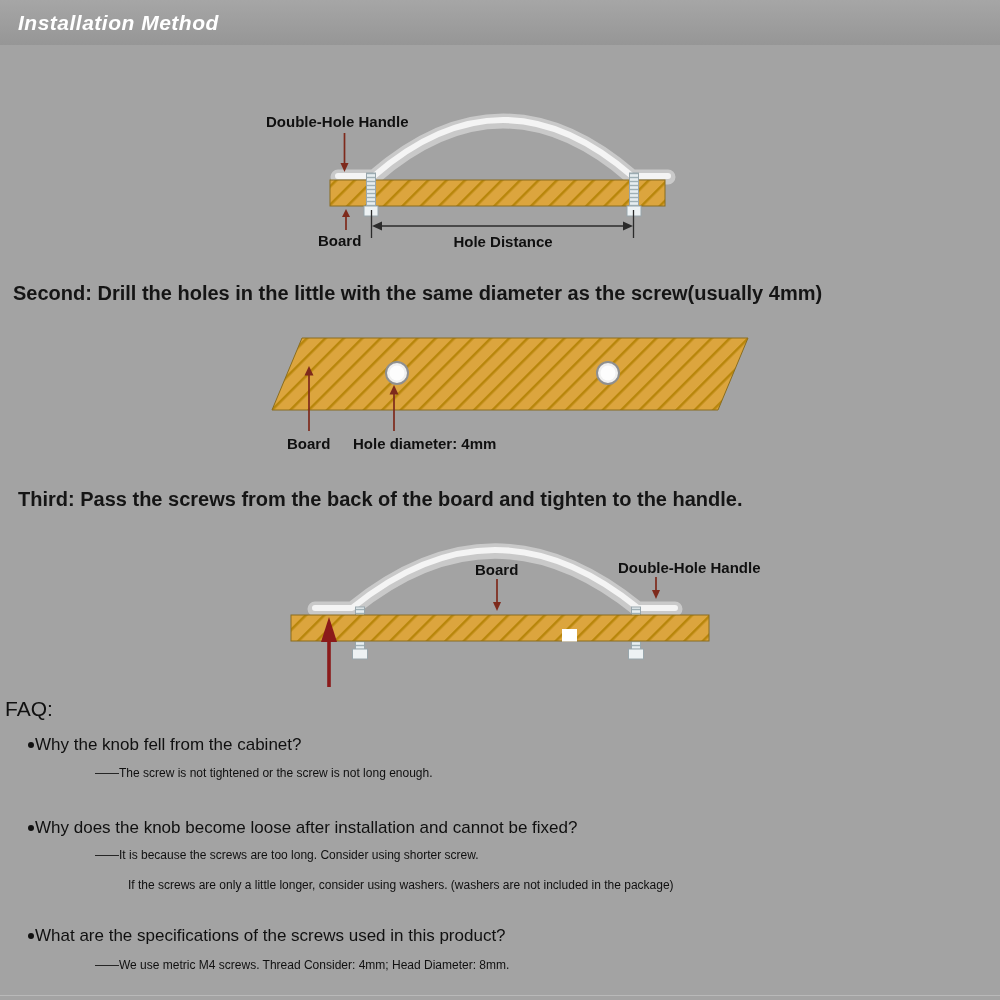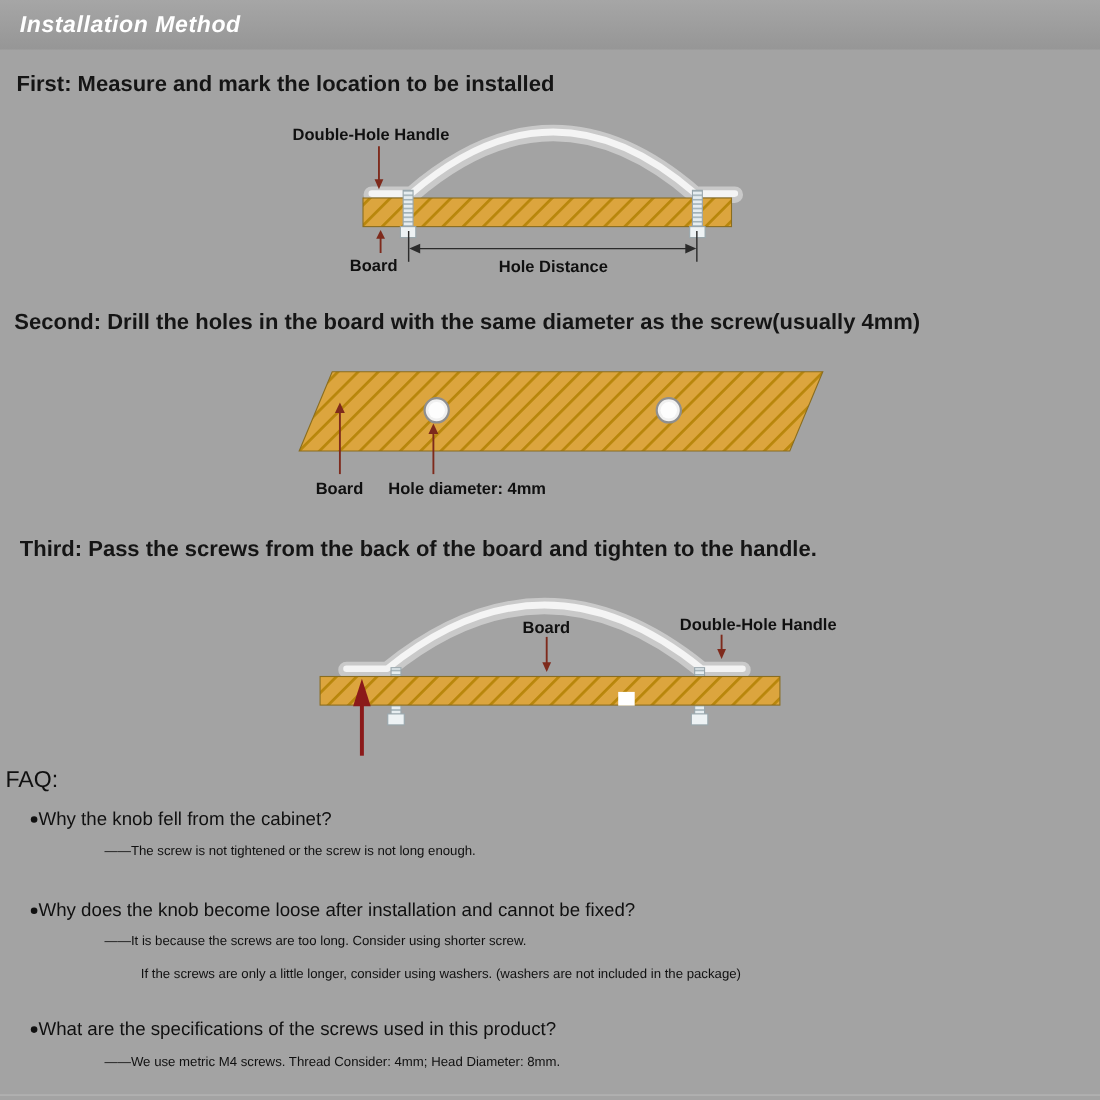--- a/index.html
+++ b/index.html
@@ -48,22 +48,21 @@
 </style>
 </head>
 <body>
 
 <div class="page">
 
   <header class="titlebar">
     <span class="t">Installation Method</span>
   </header>
 
-  <div class="step step1">First: Measure and mark the location to be installed</div>
-  <div class="step step2">Second: Drill the holes in the board with the same diameter as the screw(usually 4mm)</div>
+  <div class="step step2">Second: Drill the holes in the little with the same diameter as the screw(usually 4mm)</div>
   <div class="step step3">Third: Pass the screws from the back of the board and tighten to the handle.</div>
 
   <svg class="diagram" style="left:0;top:100px;width:1000px;height:160px" viewBox="0 100 1000 160">
     <defs>
       <pattern id="hatch1" patternUnits="userSpaceOnUse" width="13" height="13" patternTransform="rotate(45)">
         <rect class="board-base" width="13" height="13"></rect>
         <line class="board-hatch" x1="0" y1="0" x2="0" y2="13"></line>
       </pattern>
       <pattern id="thr1" patternUnits="userSpaceOnUse" width="9" height="4">
         <rect width="9" height="4" fill="#E6EDF0"></rect>

